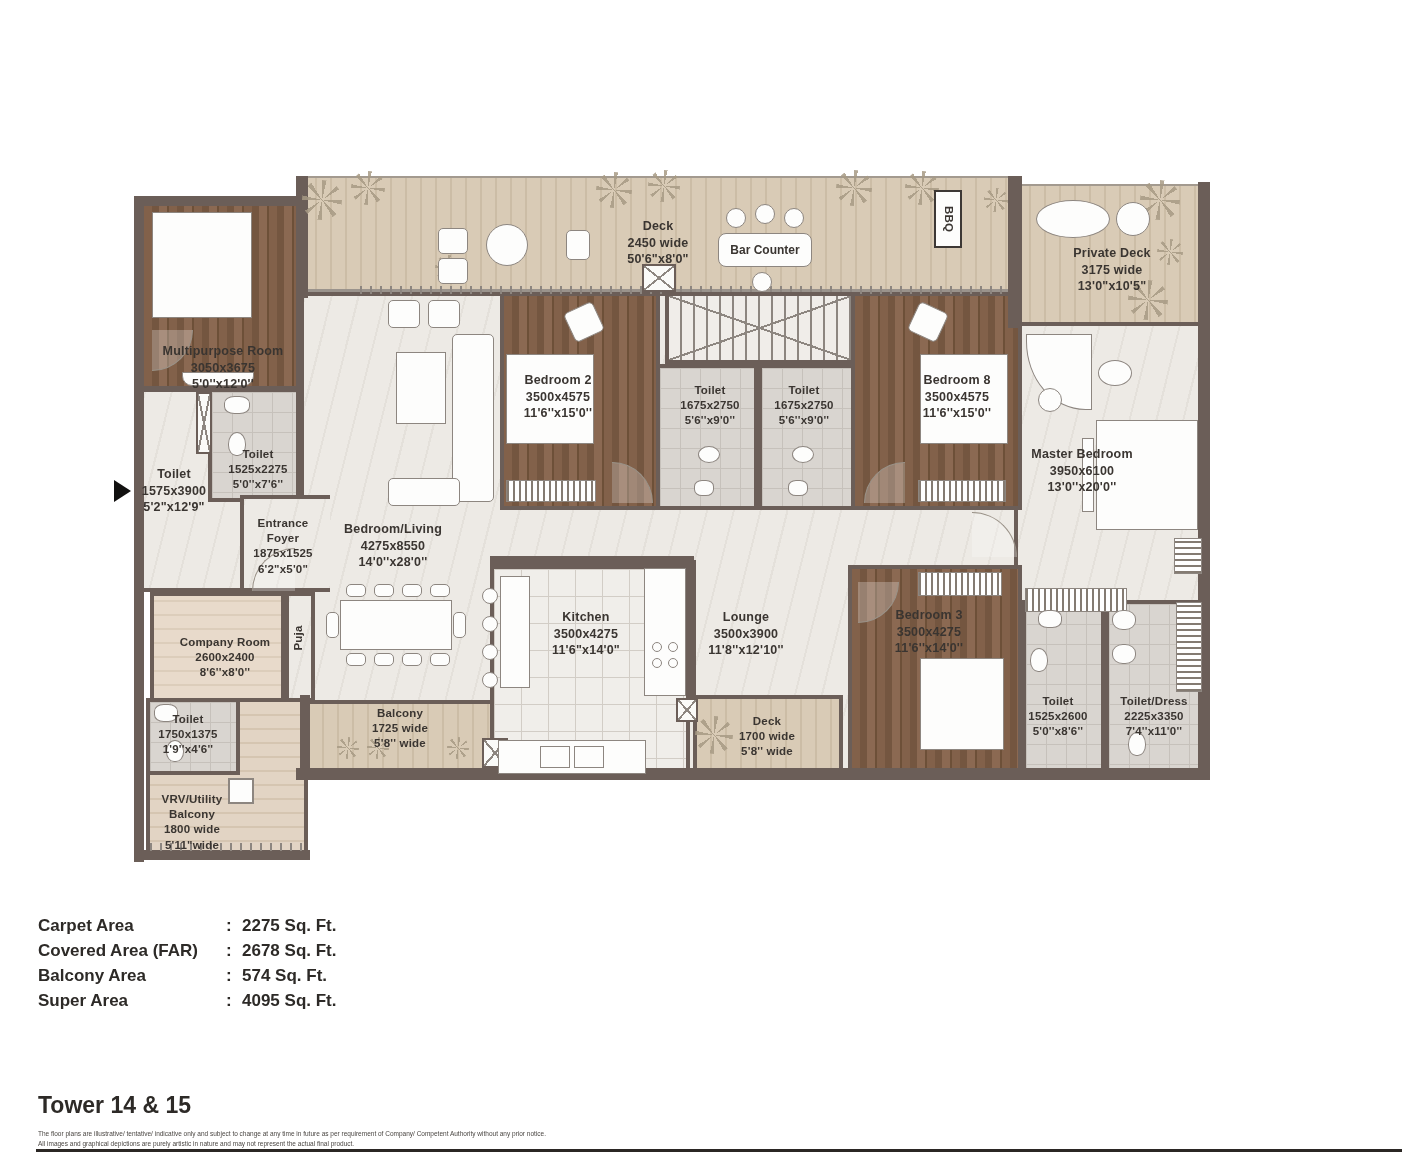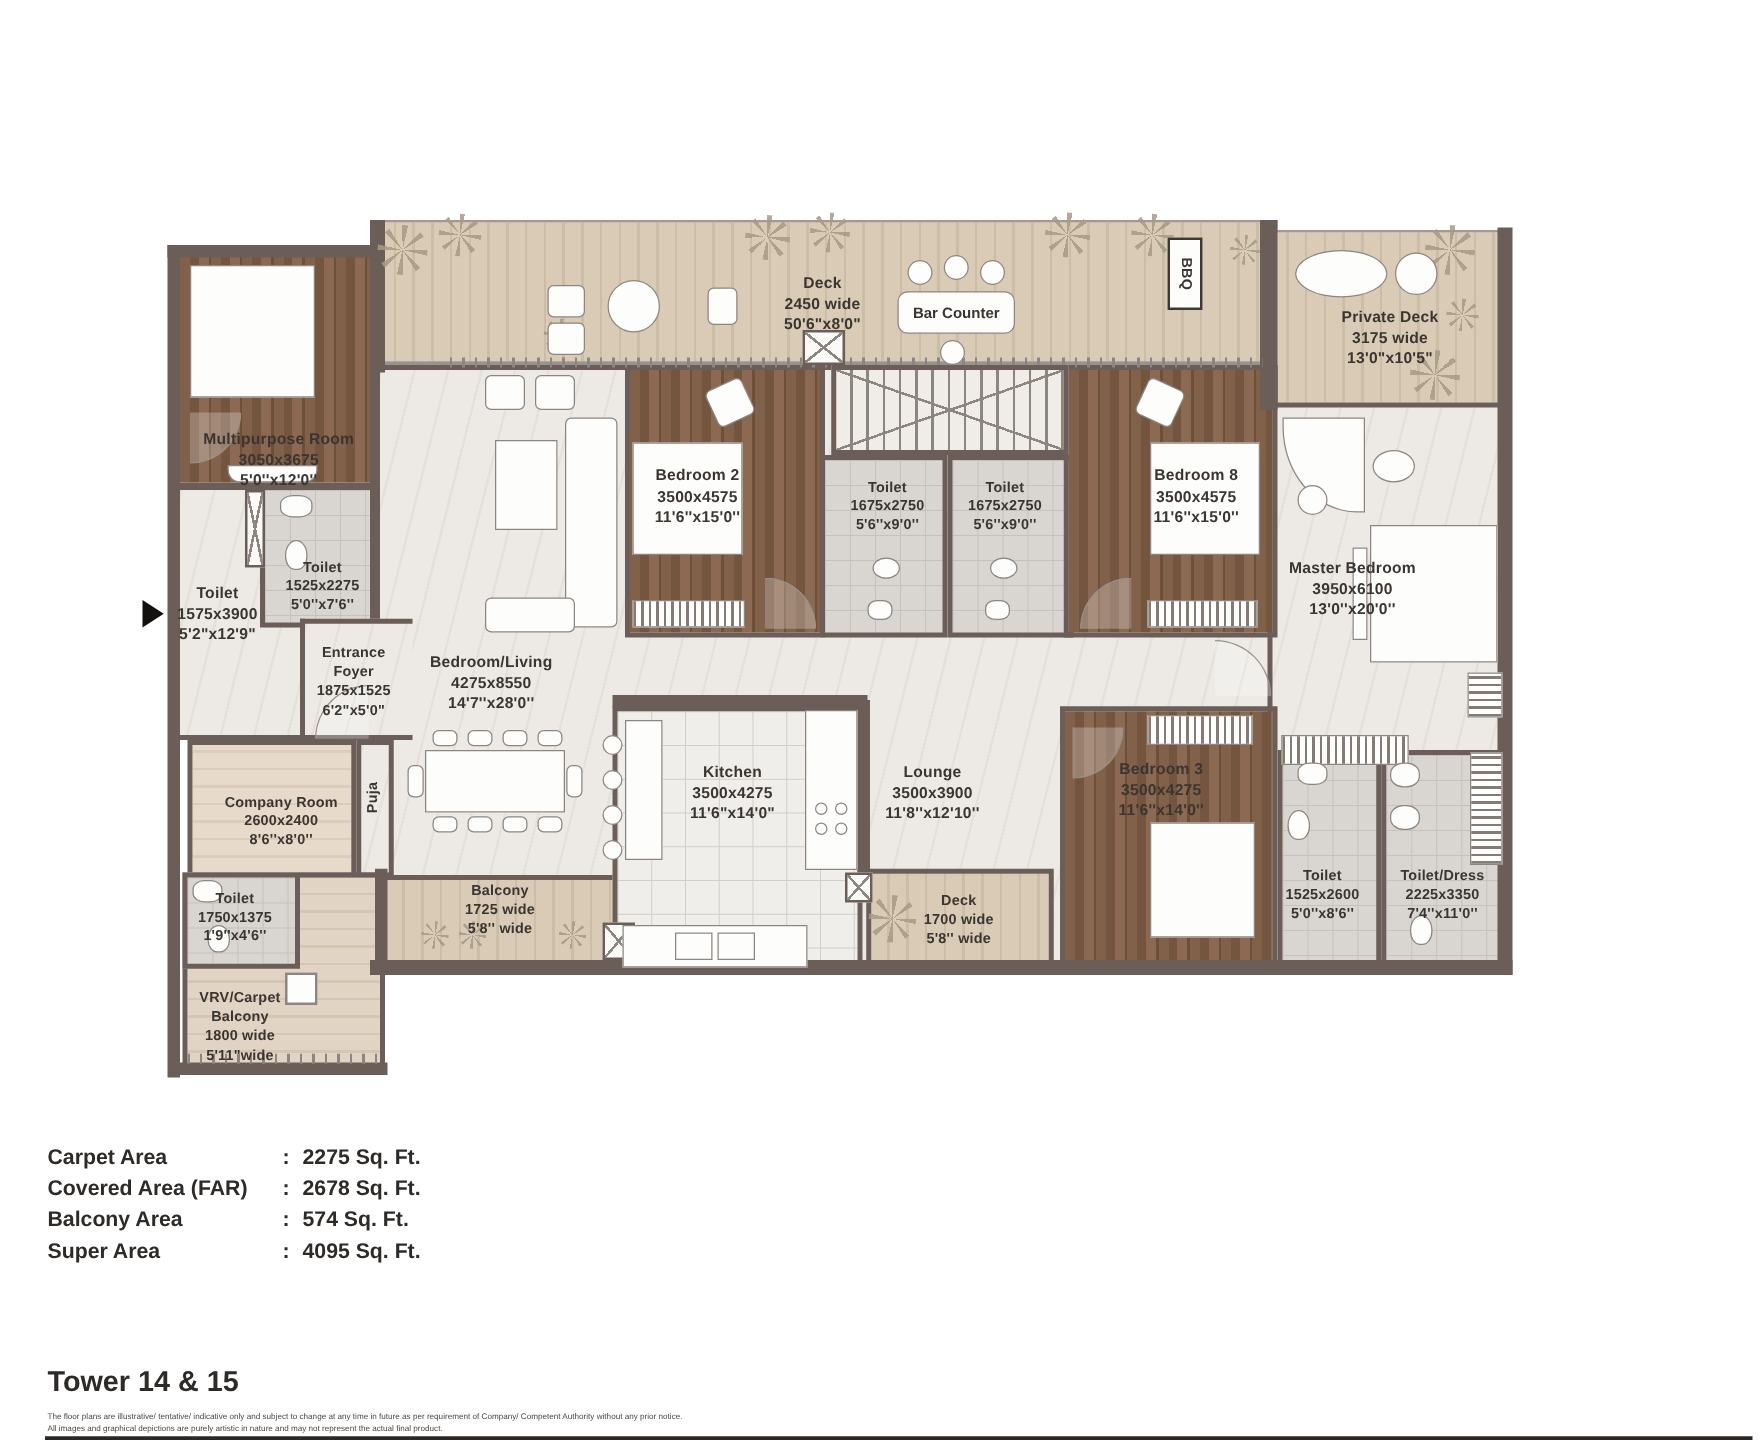--- a/index.html
+++ b/index.html
@@ -264,21 +264,21 @@
   </div>
   <div class="rlabel small" style="left:283px;top:546px;">
     <span>Entrance</span>
     <span>Foyer</span>
     <span>1875x1525</span>
     <span>6'2"x5'0"</span>
   </div>
   <div class="rlabel" style="left:393px;top:546px;">
     <span>Bedroom/Living</span>
     <span>4275x8550</span>
-    <span>14'7''x28'0''</span>
+    <span>14'0''x28'0''</span>
   </div>
   <div class="rlabel" style="left:558px;top:397px;">
     <span>Bedroom 2</span>
     <span>3500x4575</span>
     <span>11'6''x15'0''</span>
   </div>
   <div class="rlabel small" style="left:710px;top:406px;">
     <span>Toilet</span>
     <span>1675x2750</span>
     <span>5'6''x9'0''</span>
@@ -330,21 +330,21 @@
     <span>Deck</span>
     <span>1700 wide</span>
     <span>5'8'' wide</span>
   </div>
   <div class="rlabel small" style="left:188px;top:735px;">
     <span>Toilet</span>
     <span>1750x1375</span>
     <span>1'9''x4'6''</span>
   </div>
   <div class="rlabel small" style="left:192px;top:822px;">
-    <span>VRV/Carpet</span>
+    <span>VRV/Utility</span>
     <span>Balcony</span>
     <span>1800 wide</span>
     <span>5'11"wide</span>
   </div>
   <div class="rlabel small" style="left:1058px;top:717px;">
     <span>Toilet</span>
     <span>1525x2600</span>
     <span>5'0''x8'6''</span>
   </div>
   <div class="rlabel small" style="left:1154px;top:717px;">

